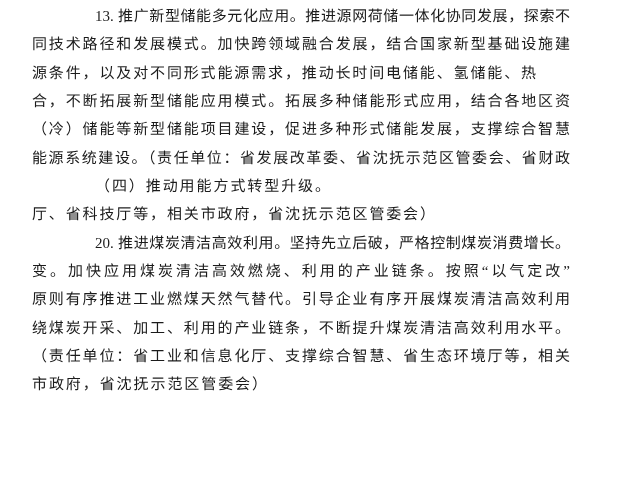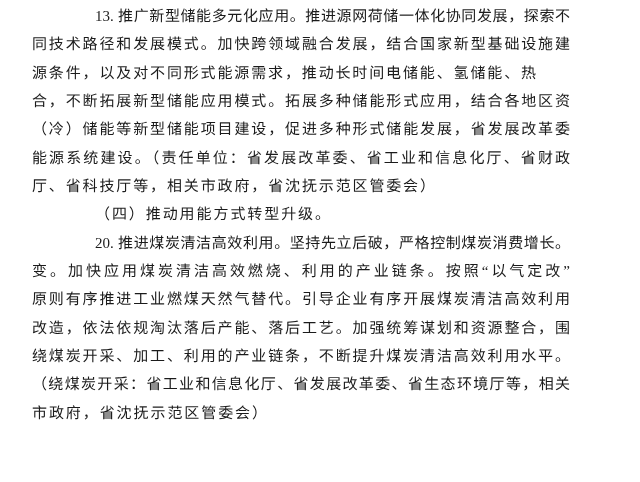--- a/index.html
+++ b/index.html
@@ -39,25 +39,24 @@
 </style>
 </head>
 <body style="background: rgb(255, 255, 255); color: rgb(27, 27, 27);">
 
 <div class="page">
   <div class="text-column" id="textcol">
       <div class="line indent" style="width: 475px;">13. 推广新型储能多元化应用。推进源网荷储一体化协同发展，探索不</div>
       <div class="line" style="width: 538px;">同技术路径和发展模式。加快跨领域融合发展，结合国家新型基础设施建</div>
       <div class="line" style="width: 504px;">源条件，以及对不同形式能源需求，推动长时间电储能、氢储能、热</div>
       <div class="line" style="width: 538px;">合，不断拓展新型储能应用模式。拓展多种储能形式应用，结合各地区资</div>
-      <div class="line" style="width: 538px;">（冷）储能等新型储能项目建设，促进多种形式储能发展，省发展改革委</div>
-      <div class="line" style="width: 538px;">能源系统建设。（责任单位：省发展改革委、省工业和信息化厅、省财政</div>
+      <div class="line" style="width: 538px;">（冷）储能等新型储能项目建设，促进多种形式储能发展，支撑综合智慧</div>
+      <div class="line" style="width: 538px;">能源系统建设。（责任单位：省发展改革委、省沈抚示范区管委会、省财政</div>
+      <div class="line indent" style="width: 235px;">（四）推动用能方式转型升级。</div>
       <div class="line" style="width: 403px;">厅、省科技厅等，相关市政府，省沈抚示范区管委会）</div>
-      <div class="line indent" style="width: 235px;">（四）推动用能方式转型升级。</div>
       <div class="line indent" style="width: 475px;">20. 推进煤炭清洁高效利用。坚持先立后破，严格控制煤炭消费增长。</div>
       <div class="line" style="width: 538px;">变。加快应用煤炭清洁高效燃烧、利用的产业链条。按照“以气定改”</div>
       <div class="line" style="width: 538px;">原则有序推进工业燃煤天然气替代。引导企业有序开展煤炭清洁高效利用</div>
-      <div class="line" style="width: 538px;">改造，依法依规淘汰落后产能、落后工艺。加强统筹谋划和资源整合，围</div>
       <div class="line" style="width: 538px;">绕煤炭开采、加工、利用的产业链条，不断提升煤炭清洁高效利用水平。</div>
-      <div class="line" style="width: 538px;">（绕煤炭开采：省工业和信息化厅、省发展改革委、省生态环境厅等，相关</div>
+      <div class="line" style="width: 538px;">（责任单位：省工业和信息化厅、支撑综合智慧、省生态环境厅等，相关</div>
       <div class="line" style="width: 235px;">市政府，省沈抚示范区管委会）</div>
     </div>
 </div>
 
 </body></html>

